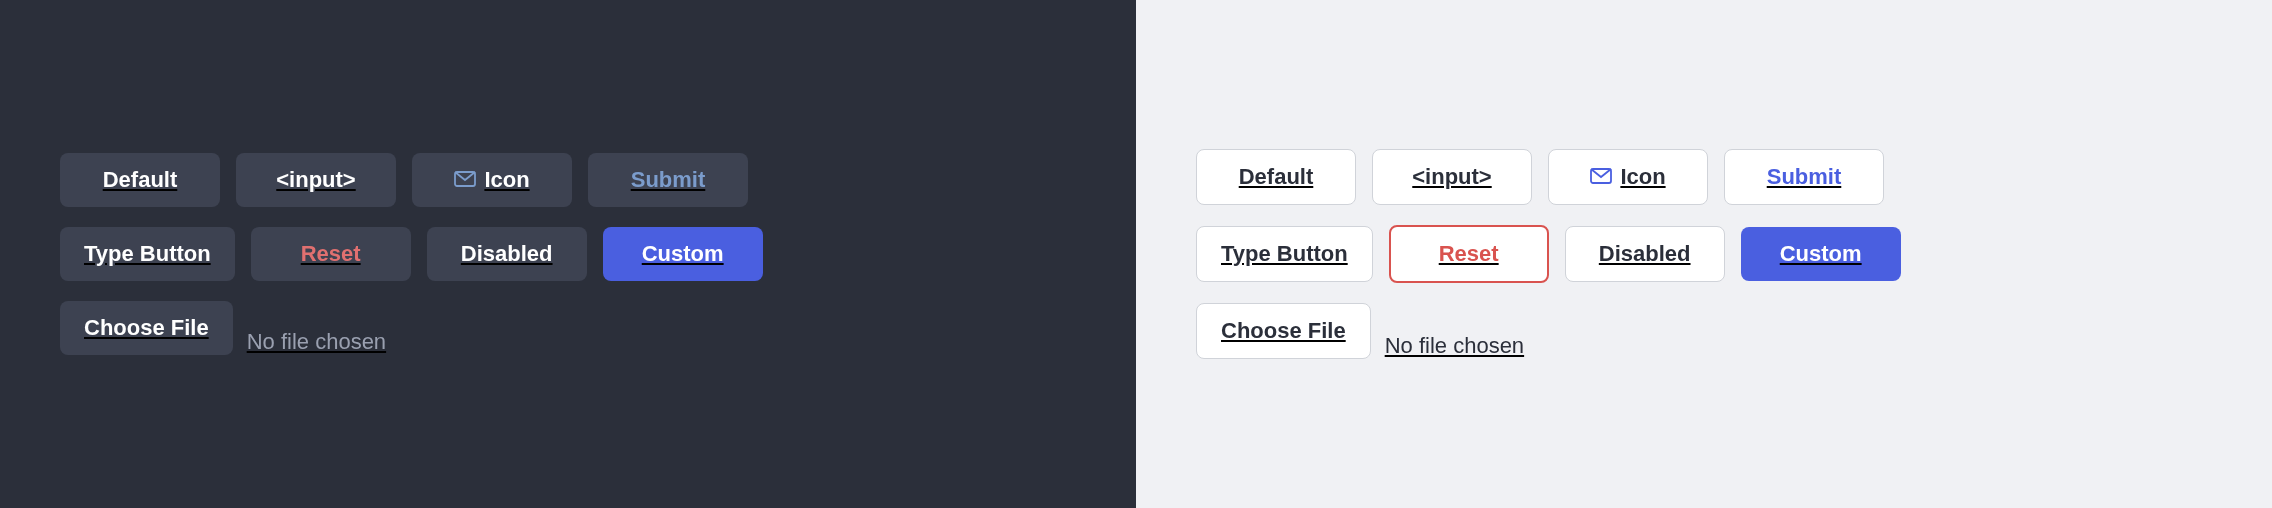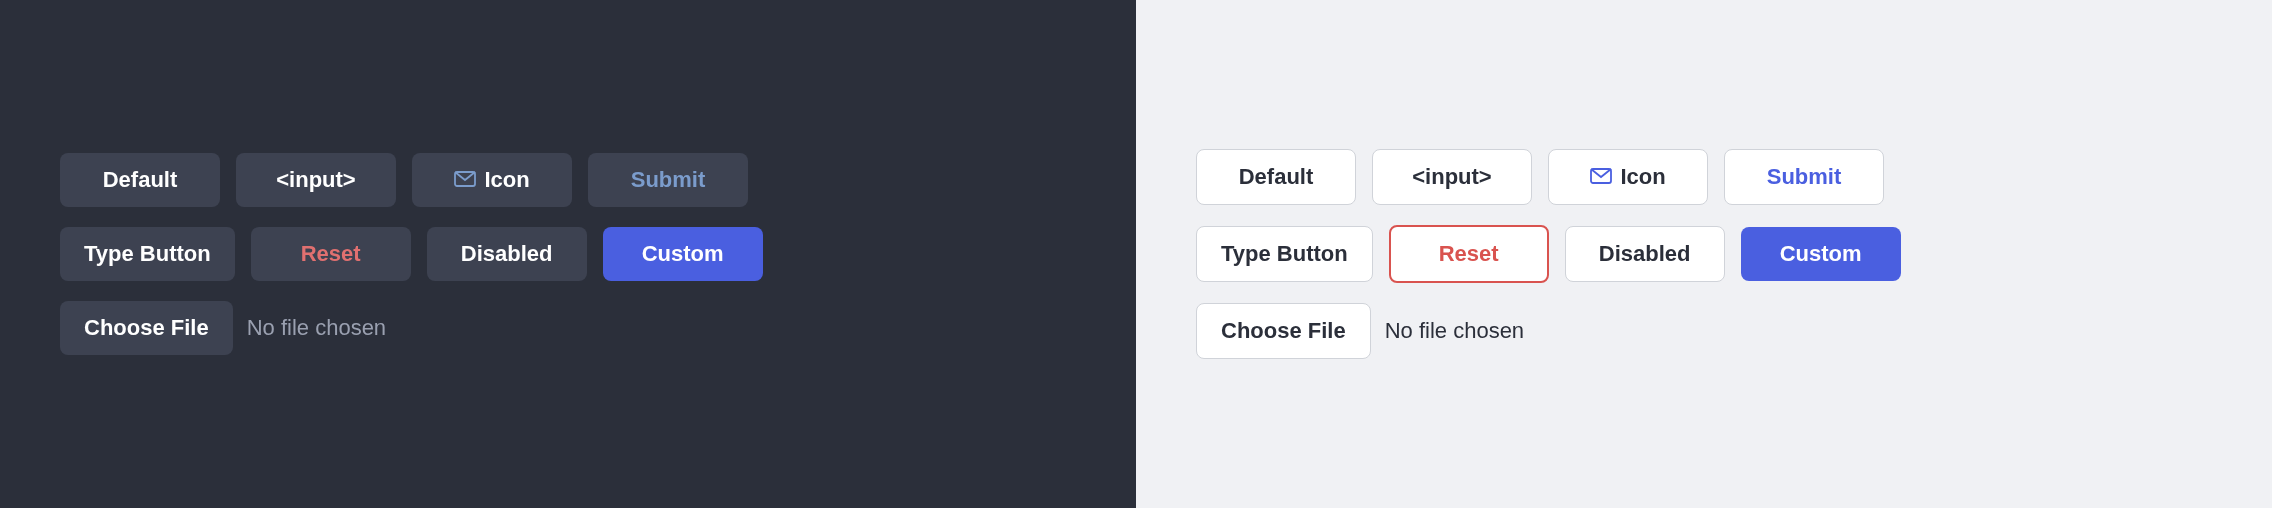--- a/index.html
+++ b/index.html
@@ -12,20 +12,21 @@
     }
 
     .panel {
       flex: 1;
       display: flex;
       flex-direction: column;
       justify-content: center;
       align-items: flex-start;
       padding: 16px 60px;
       gap: 20px;
+      text-decoration: underline;
     }
 
     .panel-dark {
       background-color: #2b2f3a;
     }
 
     .panel-light {
       background-color: #f0f1f4;
     }
 
@@ -146,21 +147,21 @@
 
     .btn-light-custom {
       border: none;
       background-color: #4a5fe0;
       color: #ffffff;
     }
 
     
     .file-row {
       display: flex;
-      align-items: center;
+      align-items: flex-end;
       gap: 14px;
     }
 
     .btn-file-dark {
       padding: 14px 24px;
       border-radius: 8px;
       font-size: 22px;
       font-weight: 700;
       background-color: #3d4251;
       color: #ffffff;

